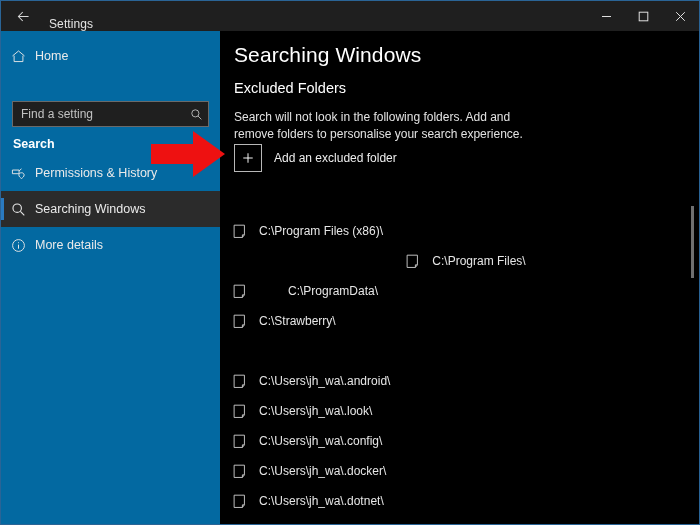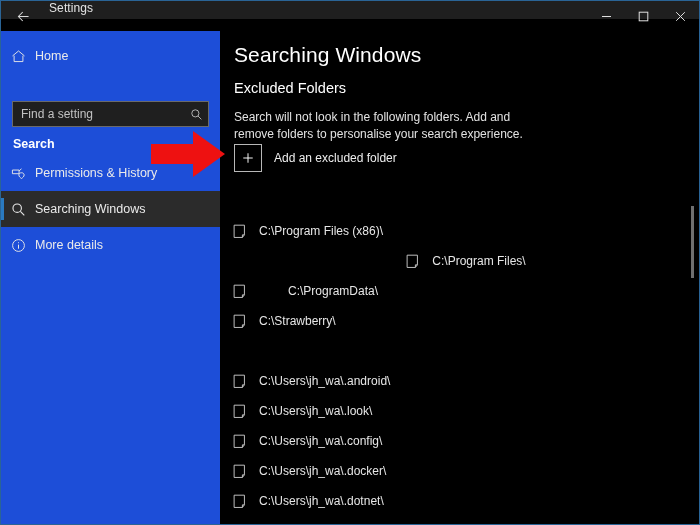--- a/index.html
+++ b/index.html
@@ -24,24 +24,24 @@
     border: 1px solid #2a6496;
     background: #000;
     overflow: hidden;
   }
 
   
   #titlebar {
     position: absolute;
     left: 0; top: 0;
     width: 100%;
-    height: 18px;
+    height: 30px;
     background: #1f1f1f;
     display: flex;
-    align-items: flex-start;
+    align-items: flex-end;
     z-index: 20;
   }
   #back-button {
     width: 44px;
     height: 30px;
     display: flex;
     align-items: center;
     justify-content: center;
     color: #d8d8d8;
   }
@@ -68,21 +68,21 @@
     color: #e0e0e0;
   }
   .wc svg { display: block; }
 
   
   #sidebar {
     position: absolute;
     left: 0; top: 30px;
     width: 219px;
     height: 494px;
-    background: #1d4ed8;
+    background: #0369a1;
     z-index: 10;
   }
   #home-item {
     position: absolute;
     left: 0; top: 10px;
     width: 219px;
     height: 30px;
     display: flex;
     align-items: center;
   }

